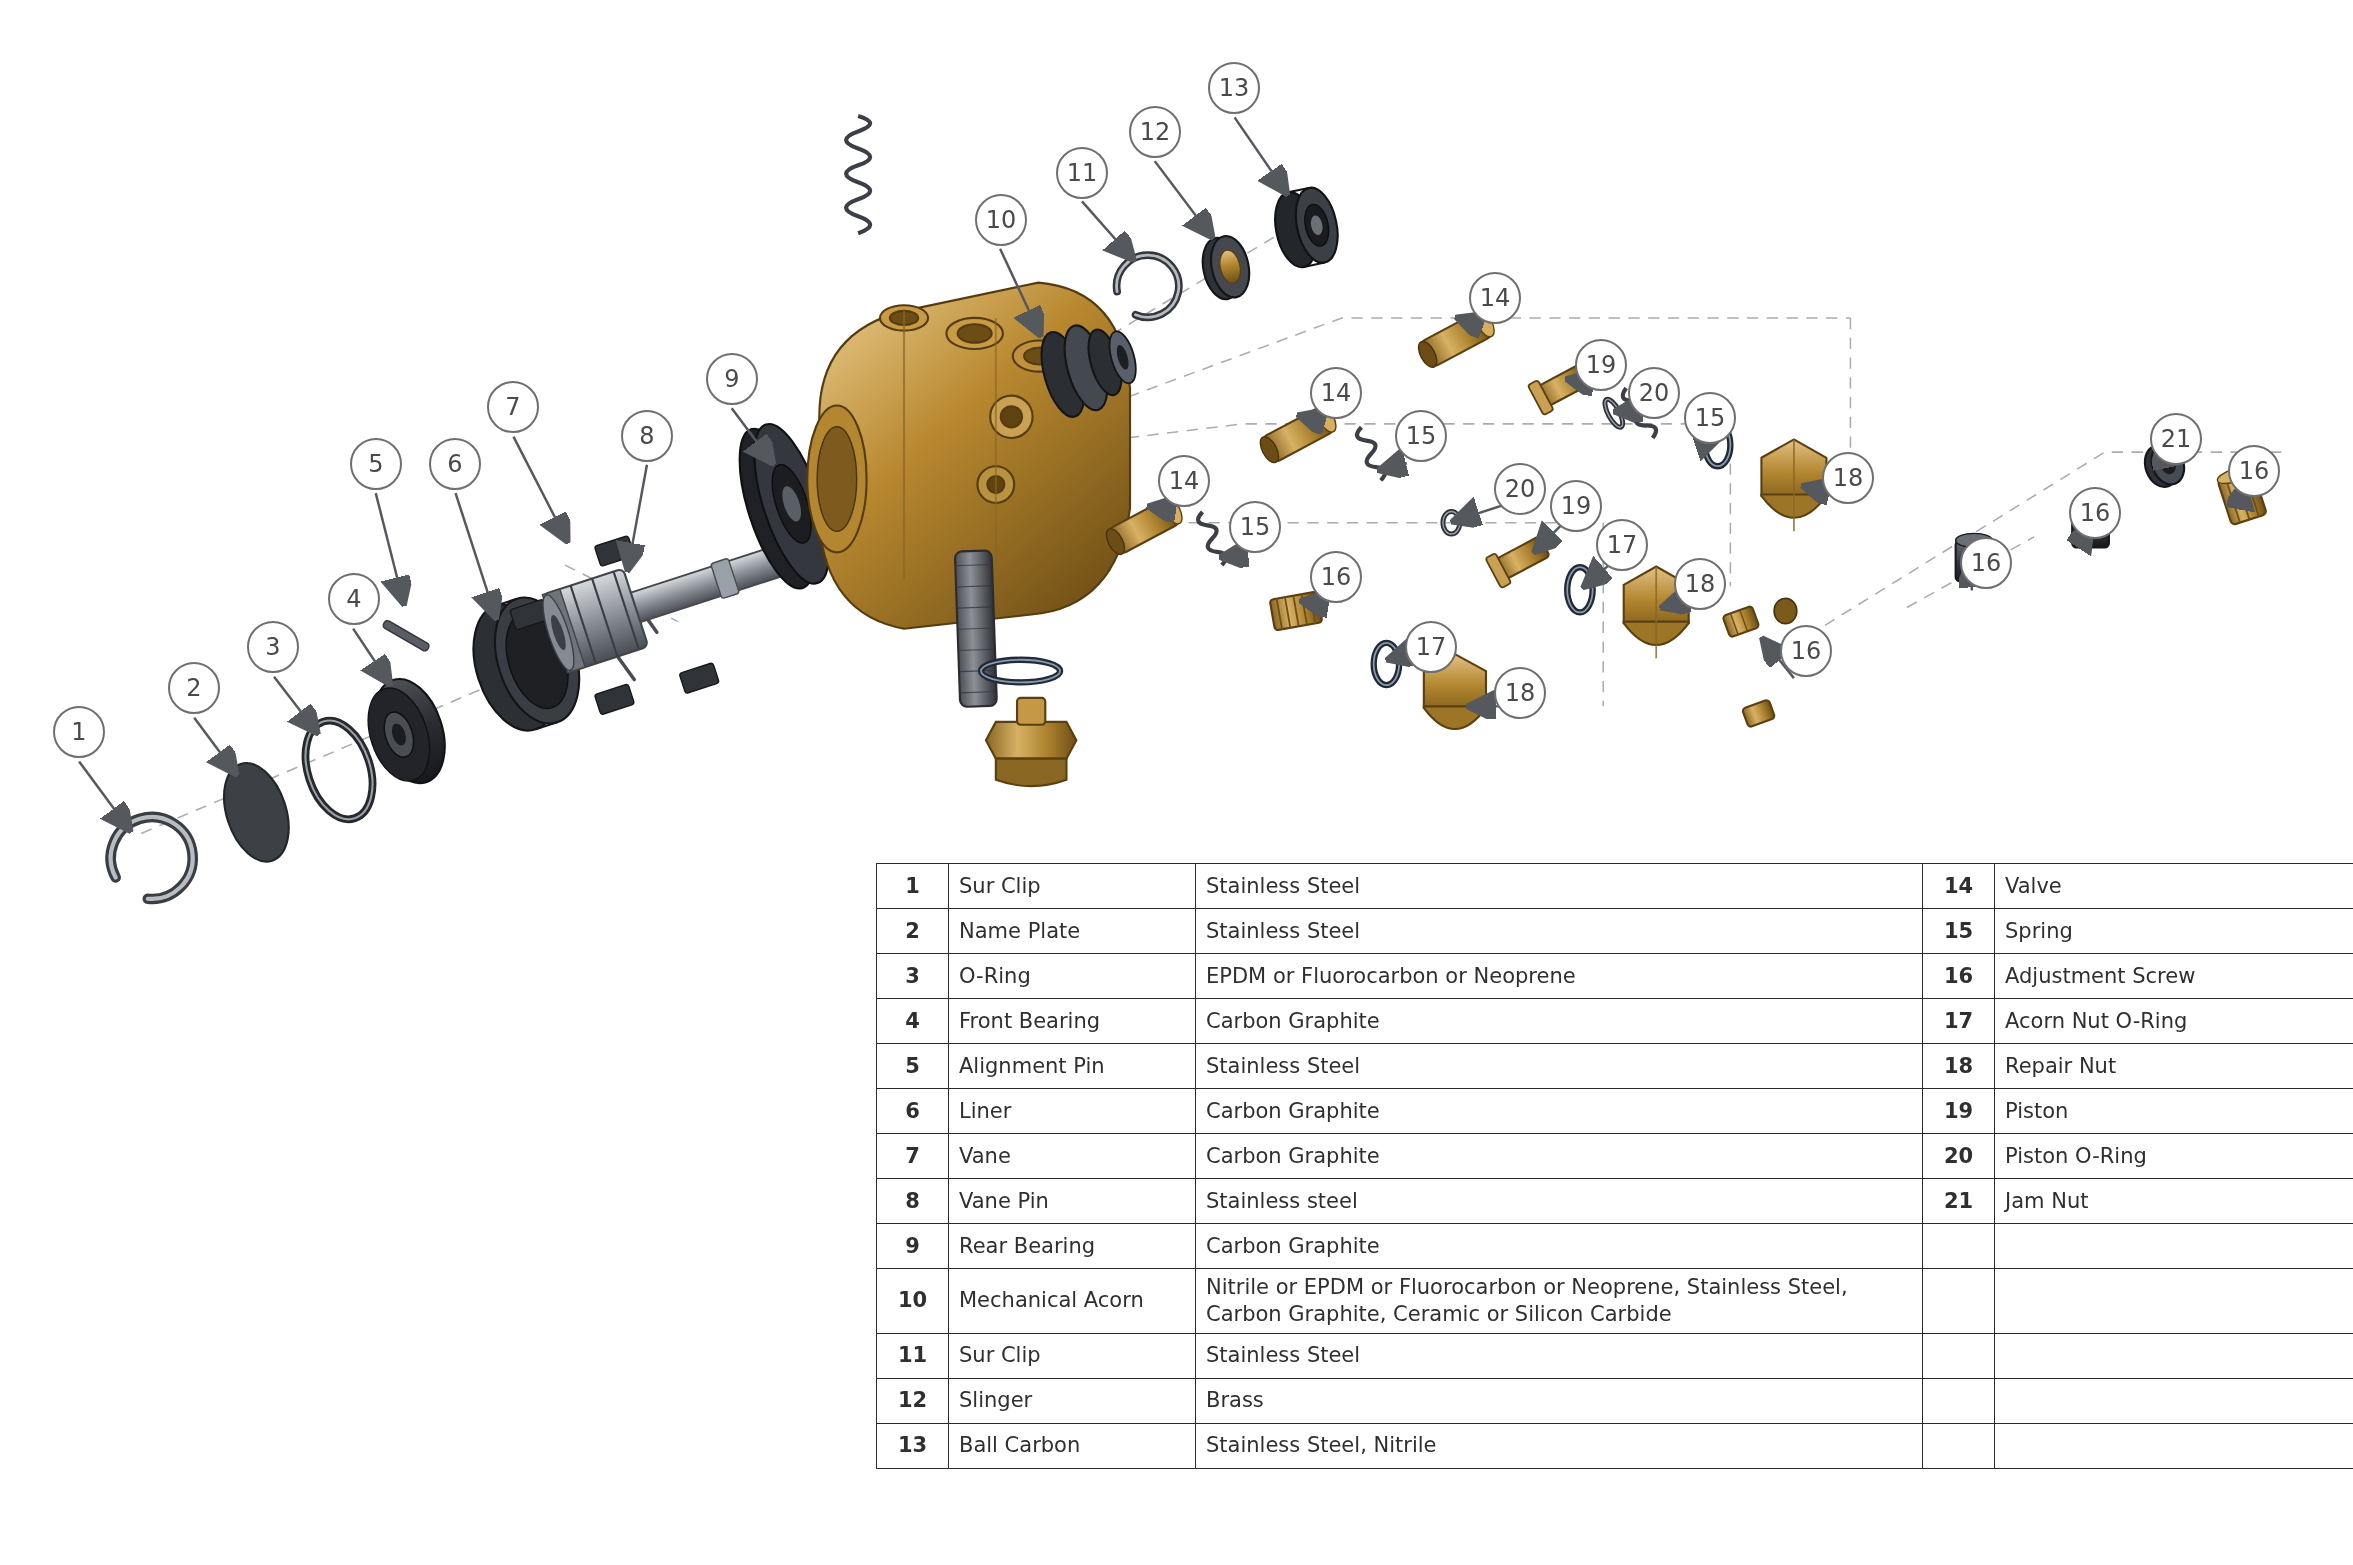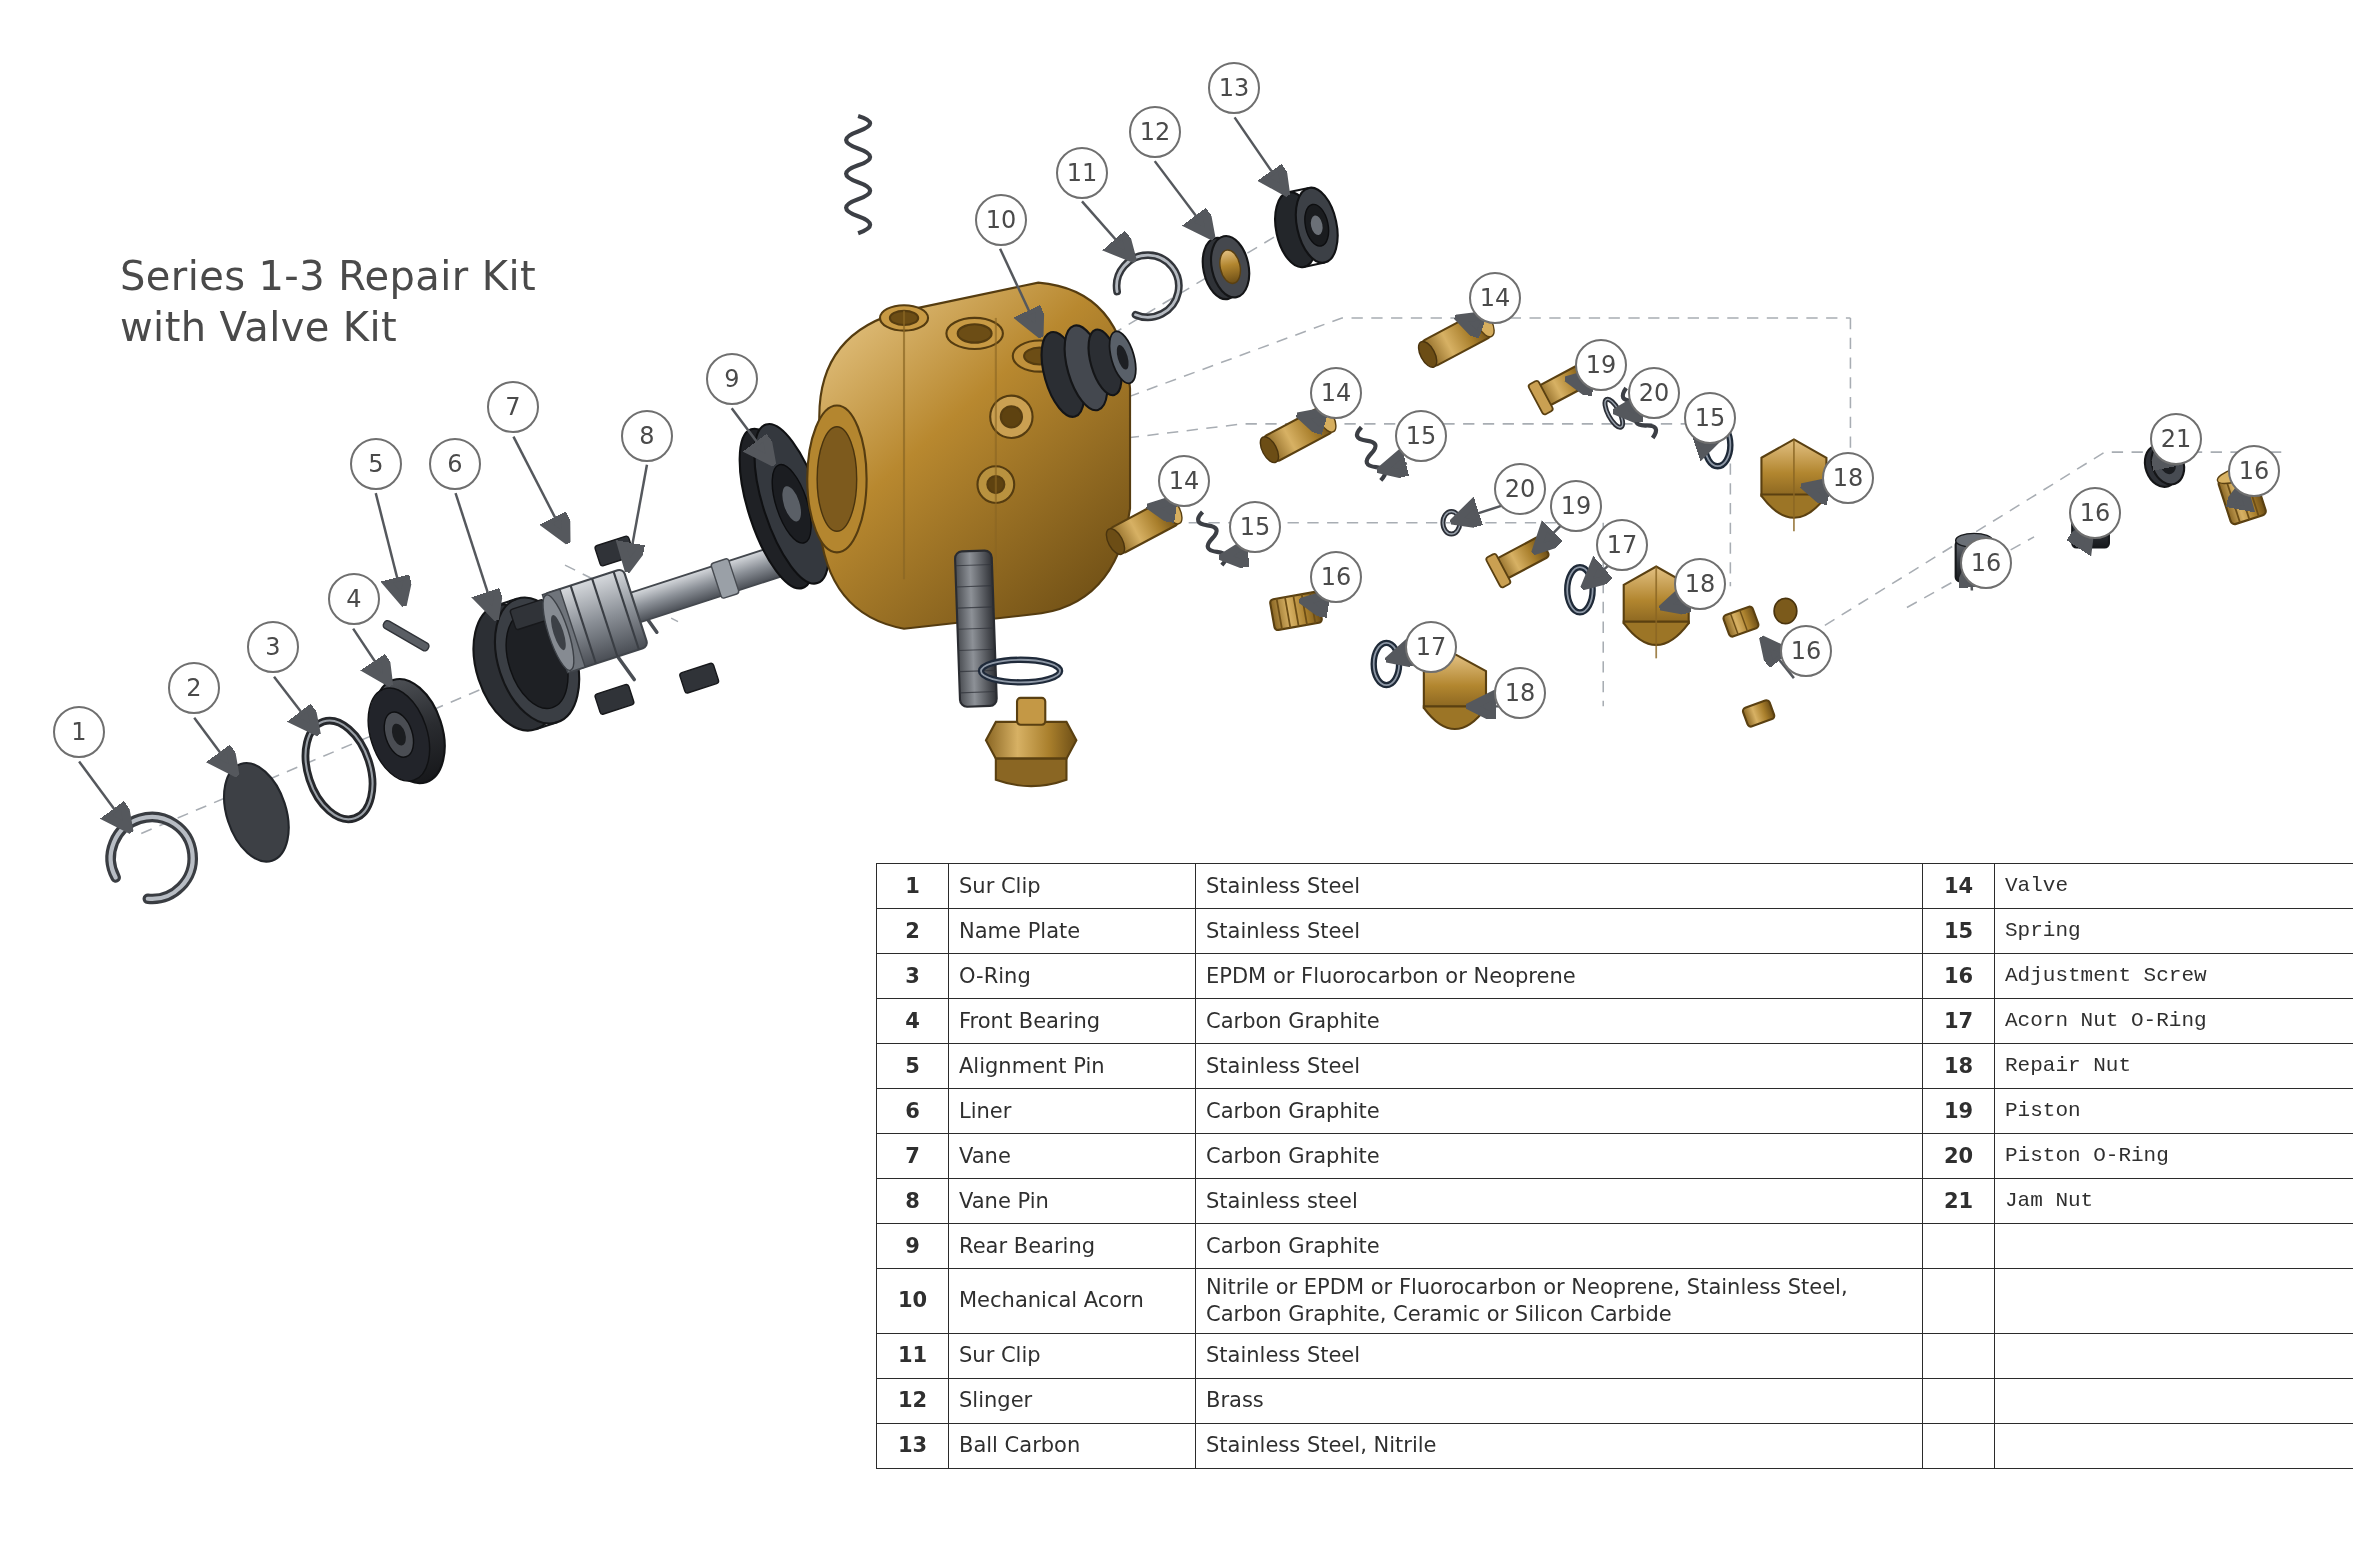--- a/index.html
+++ b/index.html
@@ -85,31 +85,29 @@
     font-weight: bold;
     width: 51px;
   }
   td.nm  { width: 226px; margin-left: 28px; }
   td.mat { width: 706px; }
   td.num2 {
     text-align: center;
     font-weight: bold;
     width: 51px;
   }
-  td.nm2 { width: 339px; font-family: Liberation Mono, monospace; }
+  td.nm2 { width: 339px; }
   td.tall { height: 68px; }
   td.empty { background: #fff; }
 </style>
 </head>
 <body>
 
 <div id="stage">
 
-  <div id="title">Series 1-3 Repair Kit
-with Valve Kit</div>
 
   <svg id="art" viewBox="0 0 3333 2217">
     <defs>
       <linearGradient id="gBrass" x1="0" y1="0" x2="0" y2="1">
         <stop offset="0%" stop-color="#e3c183"></stop>
         <stop offset="45%" stop-color="#b2862f"></stop>
         <stop offset="100%" stop-color="#6d4e16"></stop>
       </linearGradient>
       <linearGradient id="gBrassH" x1="0" y1="0" x2="1" y2="0">
         <stop offset="0%" stop-color="#8a6623"></stop>

